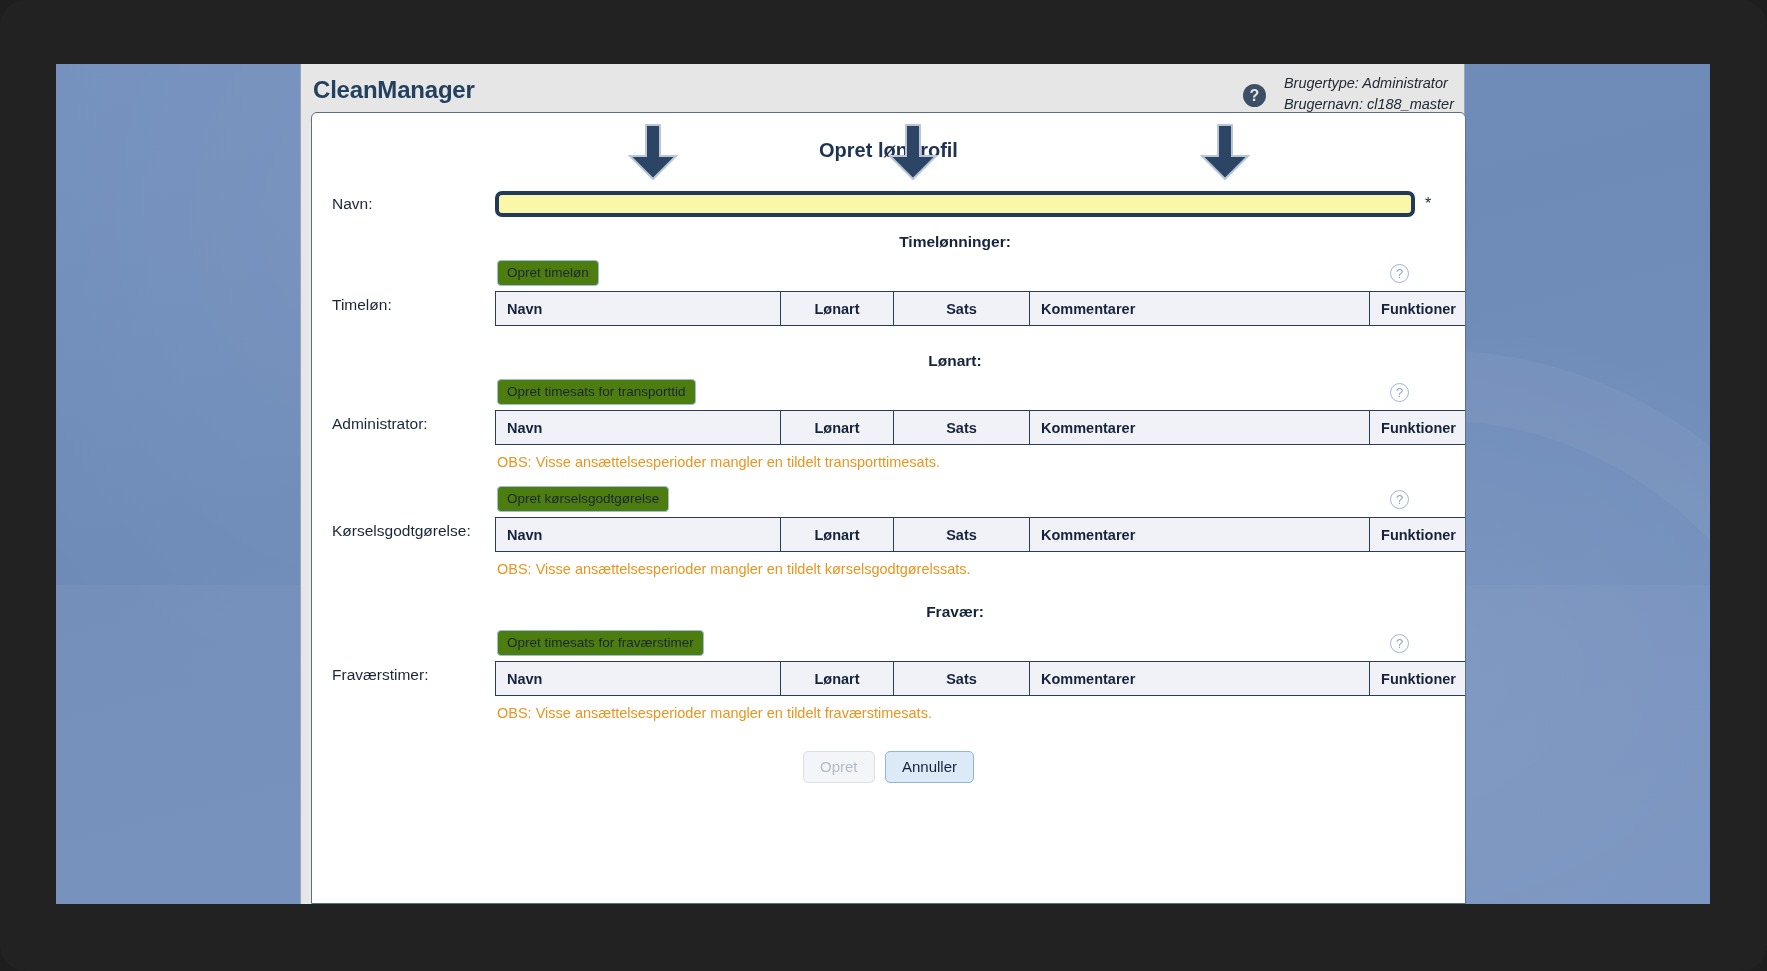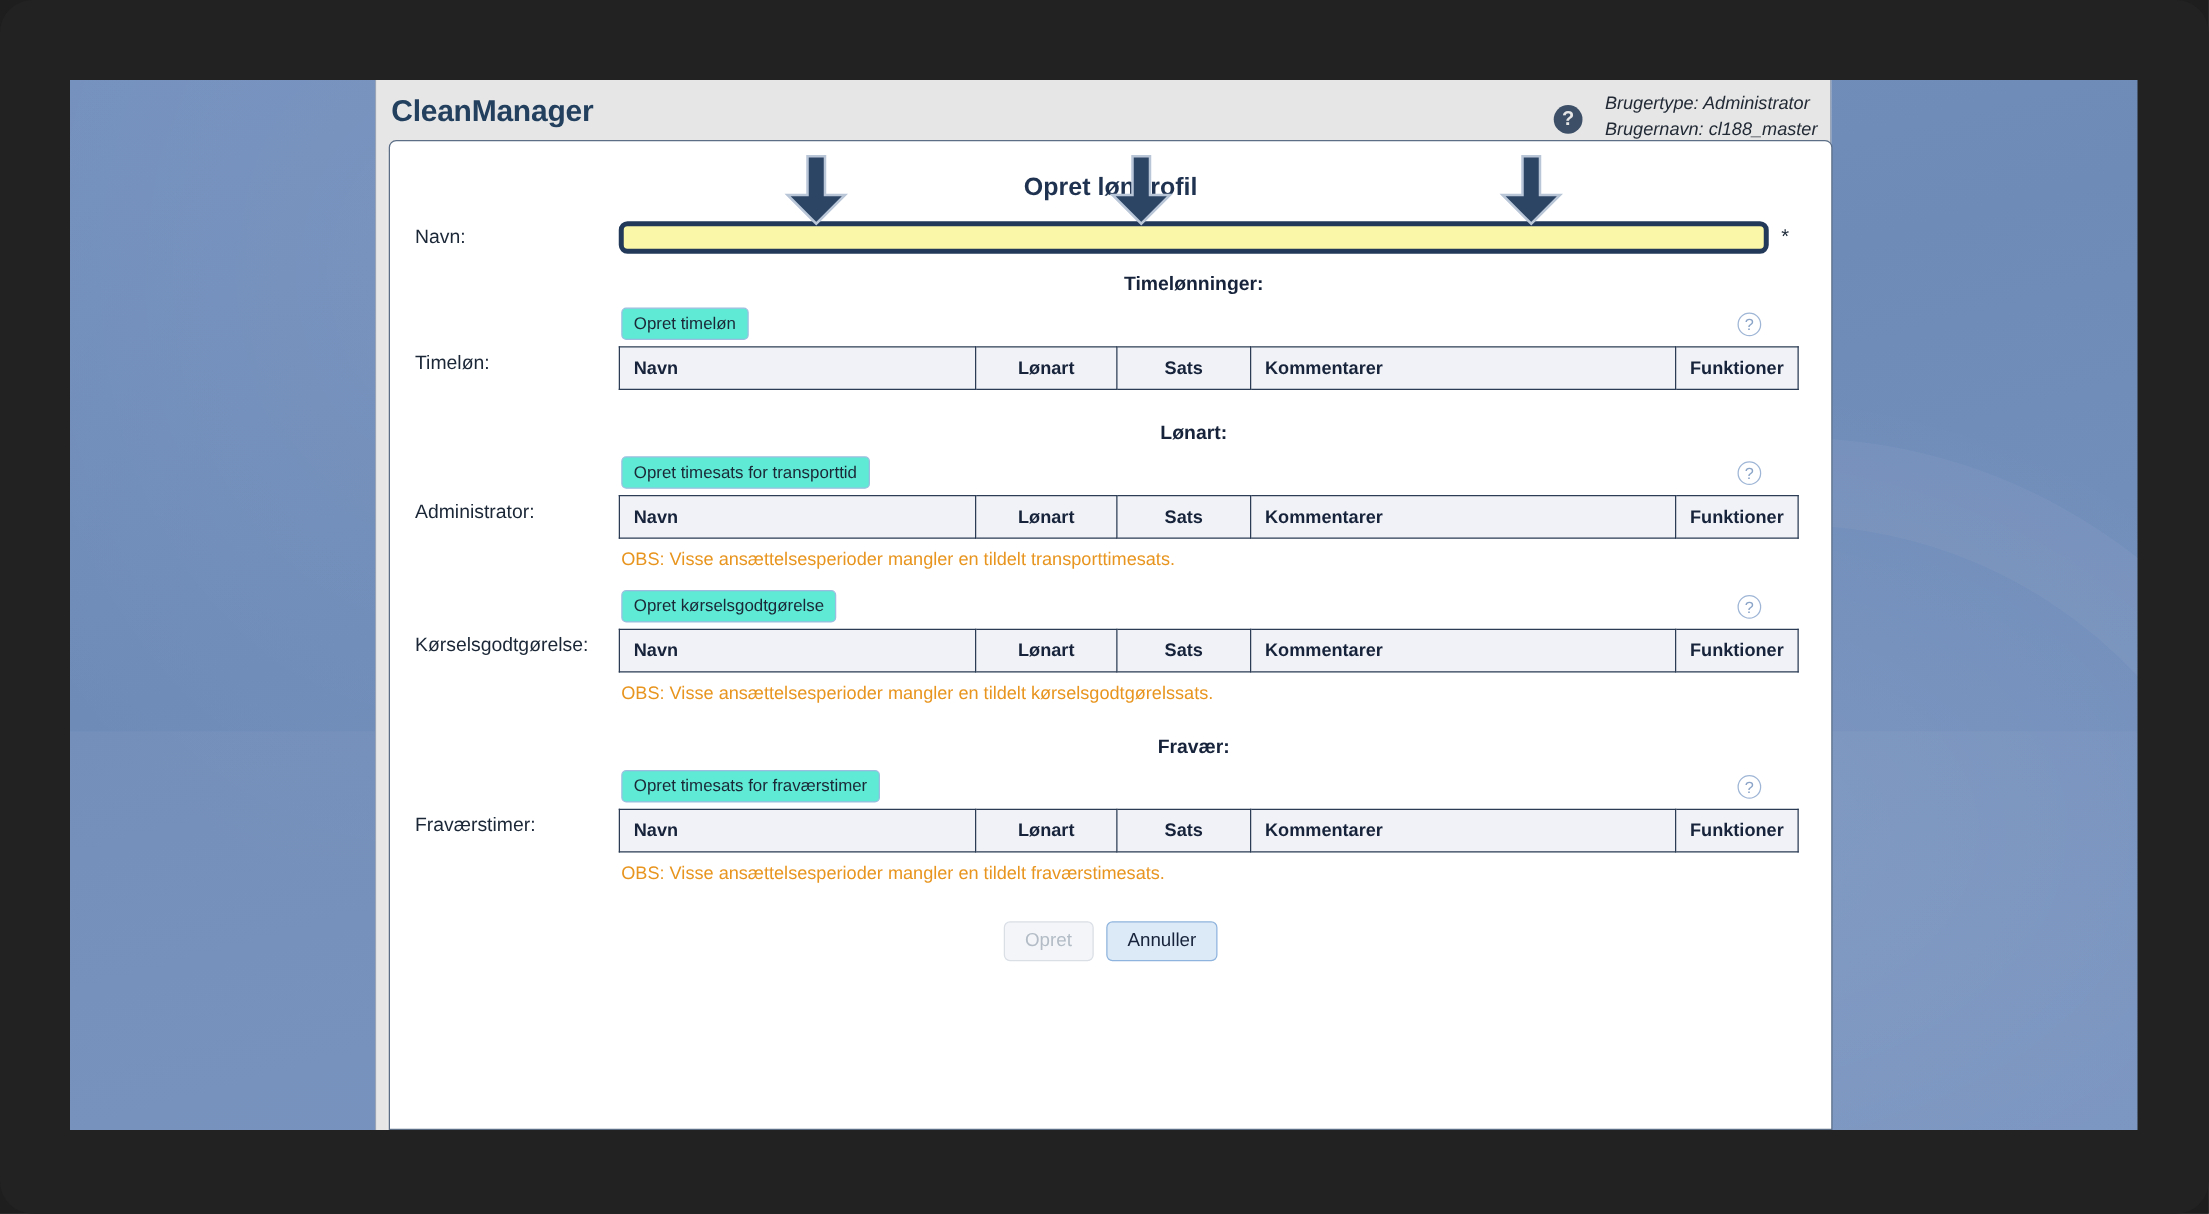--- a/index.html
+++ b/index.html
@@ -147,21 +147,21 @@
     font-weight: bold;
     color: #1f3250;
     margin: 12px 0 0 0;
     height: 28px;
   }
 
   
   .field-row {
     display: flex;
     align-items: center;
-    margin-top: 10px;
+    margin-top: 24px;
   }
   .field-label {
     width: 163px;
     font-size: 15.5px;
     color: #1b2737;
     text-align: left;
     flex: none;
   }
   .name-input {
     width: 920px;
@@ -206,21 +206,21 @@
     font-size: 15.5px;
     color: #1b2737;
     padding-top: 36px;
   }
   .rate-content {
     position: relative;
     width: 920px;
   }
   .create-btn {
     display: inline-block;
-    background: #5eead4;
+    background: #4d7c0f;
     border: 1px solid #9cbde0;
     border-radius: 4px;
     font-family: "Liberation Sans", sans-serif;
     font-size: 13.5px;
     color: #1b2737;
     padding: 4px 9px 5px 9px;
     margin: 0 0 5px 2px;
     cursor: pointer;
   }
   .help-icon {
@@ -247,21 +247,21 @@
     background: #f1f2f7;
     border: 1px solid #2b3c54;
     font-size: 14.5px;
     font-weight: bold;
     color: #16233a;
     height: 34px;
     padding: 0 11px;
   }
   th.col-navn    { width: 285px; text-align: left; }
   th.col-lonart  { width: 113px; text-align: center; }
-  th.col-sats    { width: 107px; text-align: center; }
+  th.col-sats    { width: 136px; text-align: center; }
   th.col-komm    { width: 340px; text-align: left; }
   th.col-funk    { width: 98px;  text-align: center; }
 
   .obs-note {
     margin-top: 9px;
     margin-left: 2px;
     font-size: 14.5px;
     color: #e8951f;
   }
 

